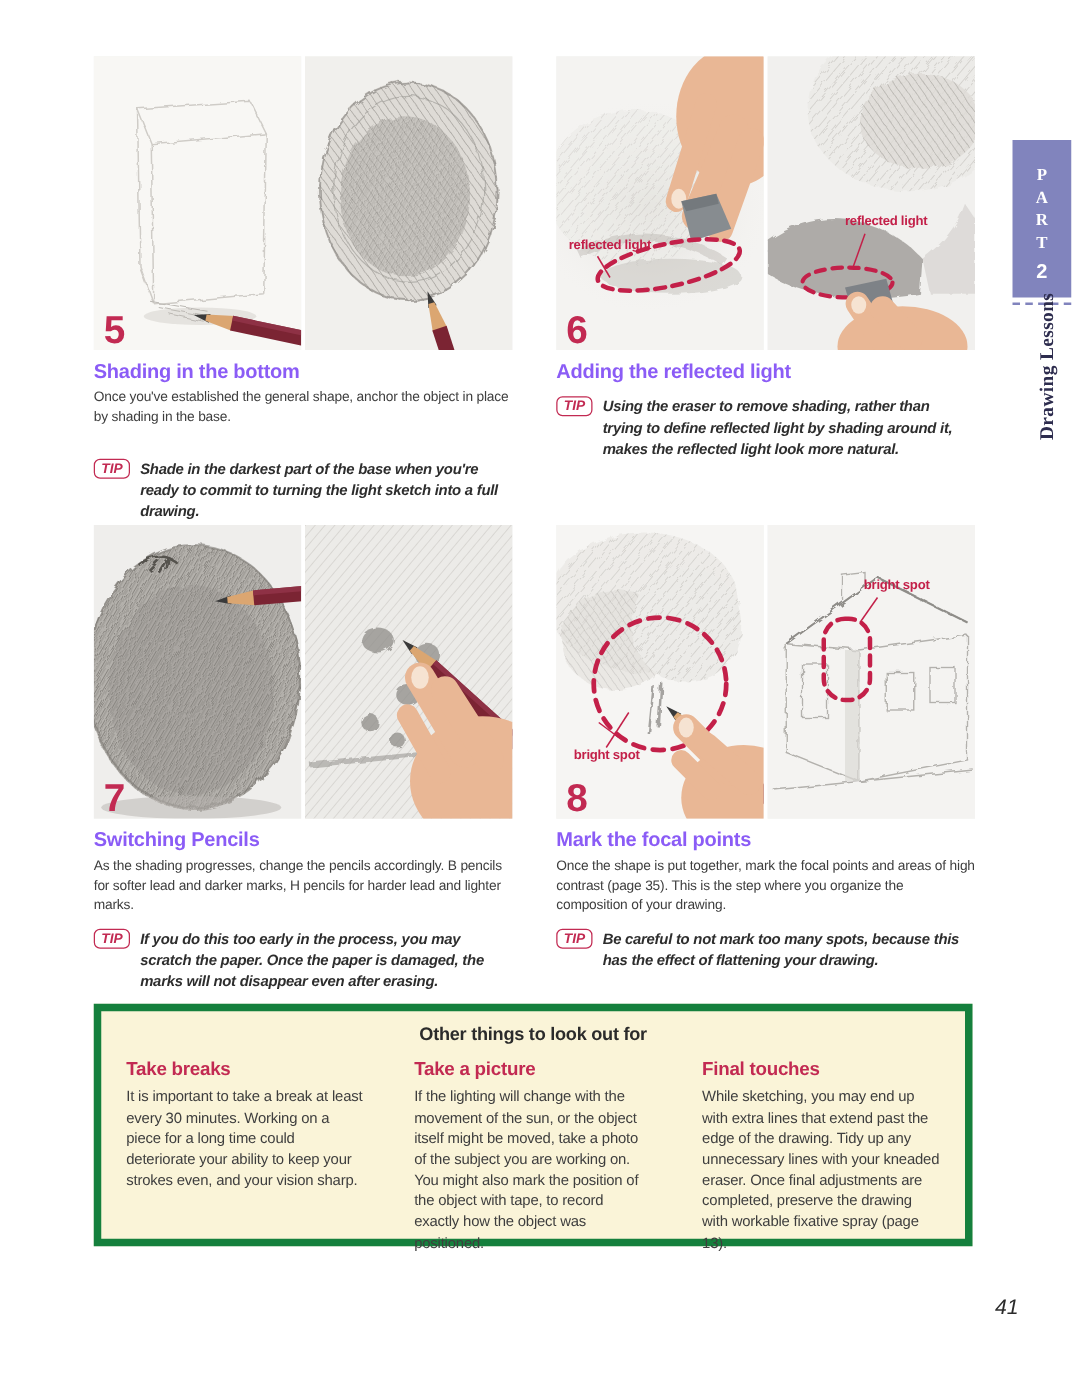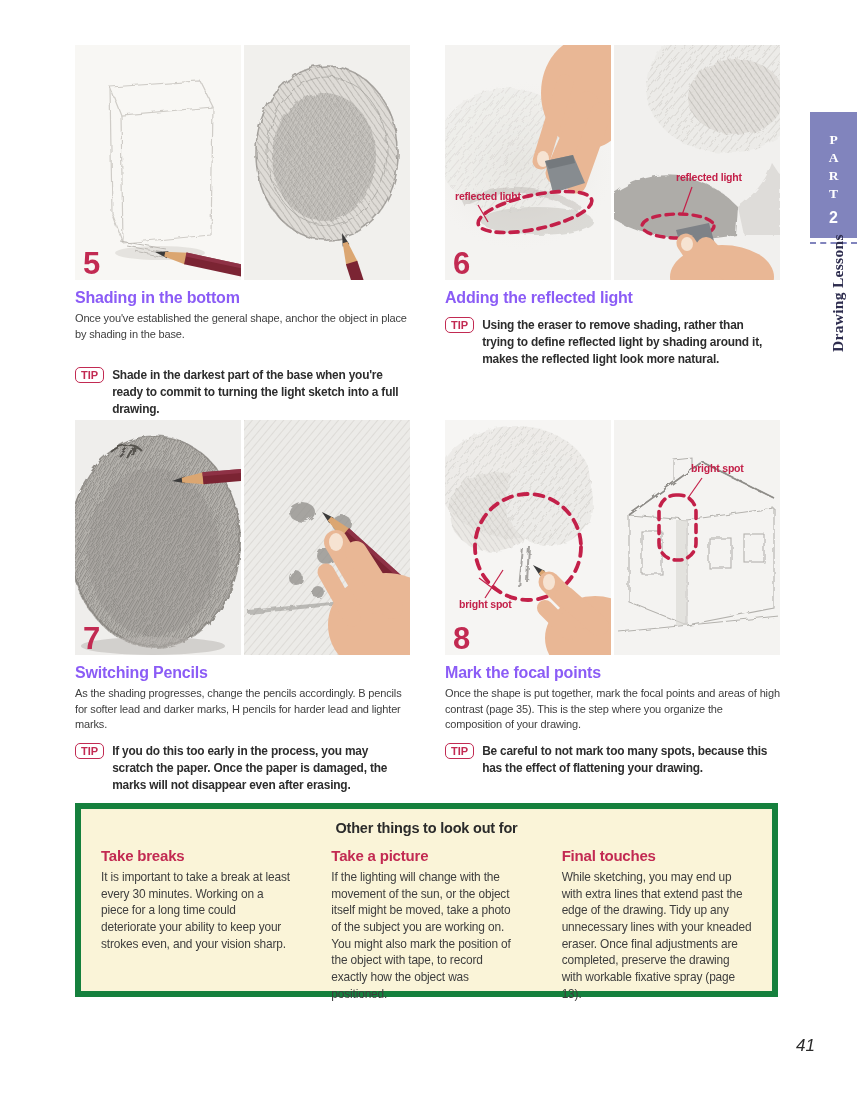--- a/index.html
+++ b/index.html
@@ -27,21 +27,21 @@
     color:#c32049; white-space:nowrap; letter-spacing:-0.2px;
   }
   .step-title {
     margin:9px 0 4px; font-size:16px; font-weight:bold; color:#8b5cf6;
     letter-spacing:-0.2px;
   }
   .step-body {
     margin:0; font-size:11px; line-height:1.42; color:#3e3e3e;
     letter-spacing:-0.15px;
   }
-  .tip { display:flex; gap:8px; margin-top:10px; align-items:flex-start; }
+  .tip { display:flex; gap:8px; margin-top:10px; align-items:flex-start;font-style:italic; }
   .tip.lower { margin-top:25px; }
   .tip-badge {
     flex:0 0 auto; border:1.5px solid #c22a52; border-radius:5px;
     color:#c22a52; font-weight:bold; font-size:11px; line-height:14px;
     padding:0 5px; background:#fff;
   }
   .tip-text {
     margin:0; font-size:11.9px; font-weight:bold; line-height:1.42;
     color:#2d2d2d; letter-spacing:-0.2px; width:292px;
   }

